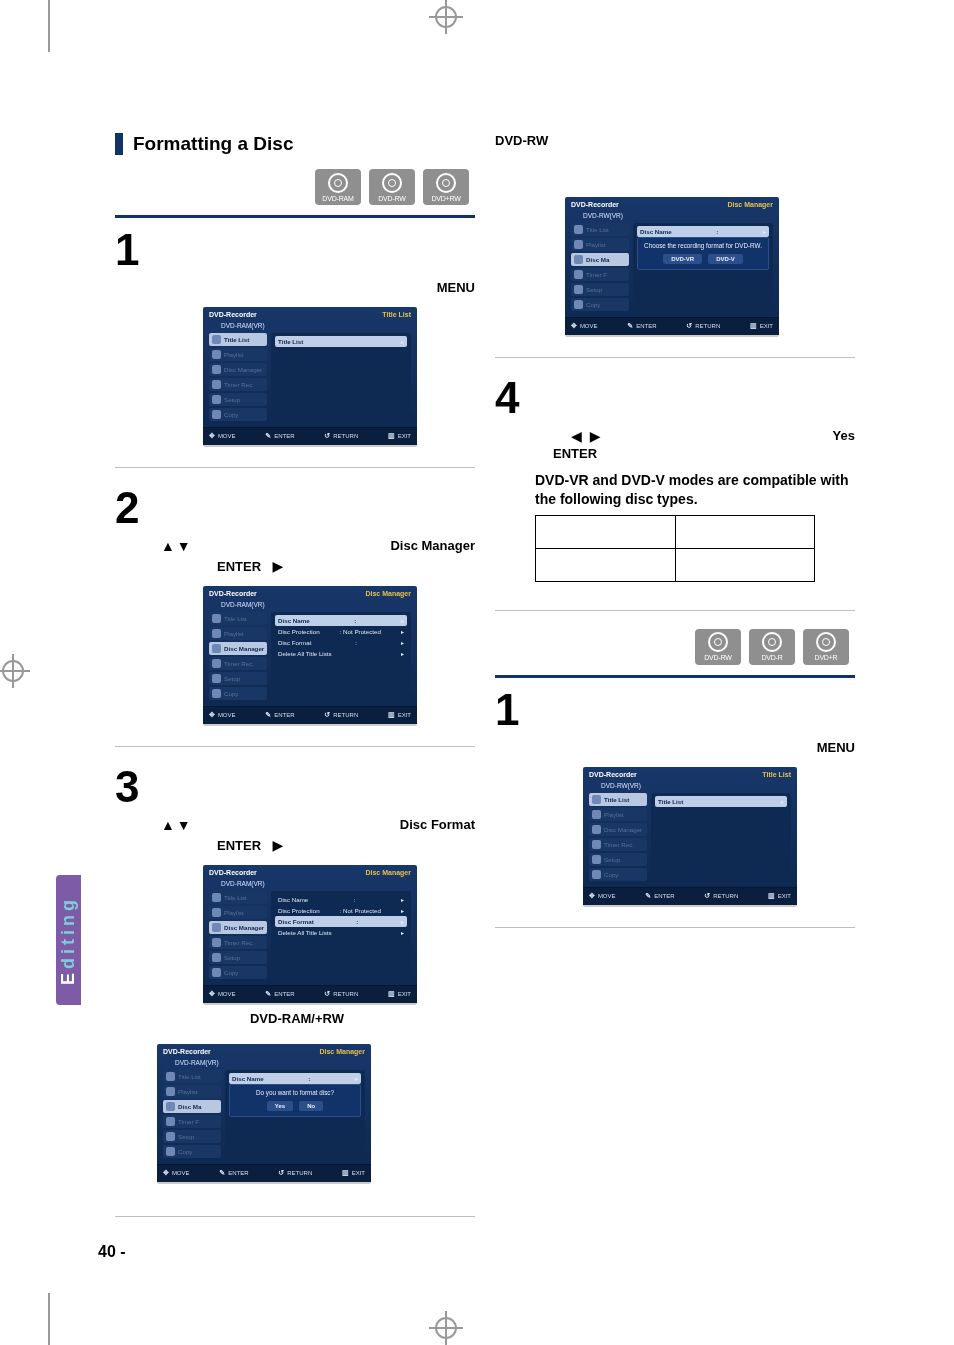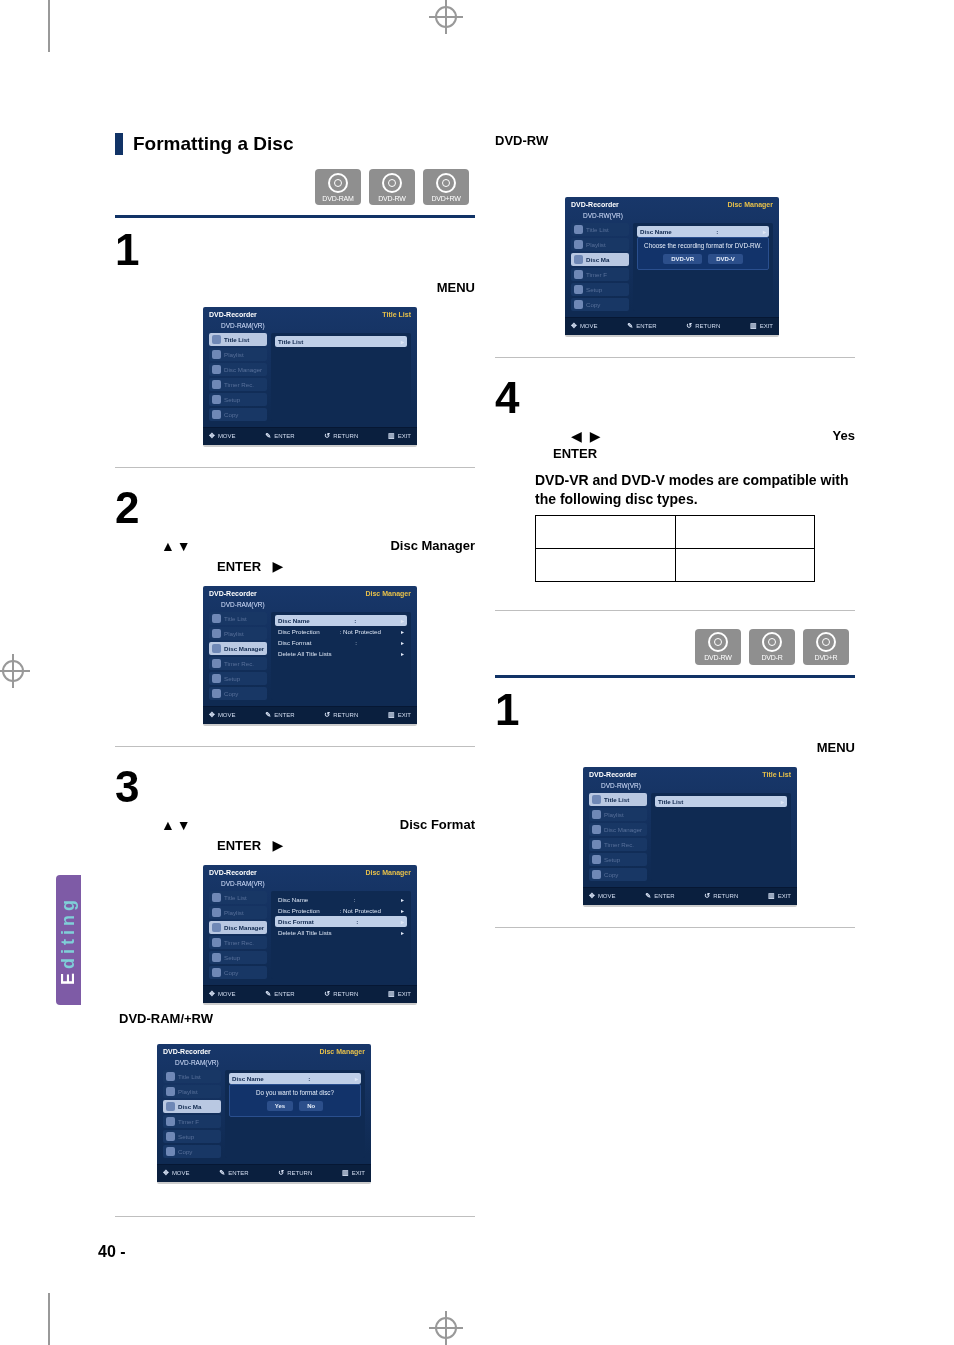--- a/index.html
+++ b/index.html
@@ -114,21 +114,21 @@
   .screen .dialog{
     position:relative;background:#12336a;border:1px solid #2a4f8e;border-radius:2px;
     padding:4px 4px 5px 4px;margin-top:0;color:#e7effb;font-size:6.3px;text-align:center;
   }
   .screen .dialog .btns{display:flex;gap:6px;justify-content:center;margin-top:5px;}
   .screen .dialog .btn{
     background:#2c4f8b;border-radius:2px;padding:2px 8px;font-size:6px;font-weight:bold;
   }
 
   
-  .midlabel{font-weight:bold;font-size:13px;margin:8px 0 2px 4px;}
+  .midlabel{font-weight:bold;font-size:13px;margin:8px 0 2px 4px;text-align:center;}
 
   
   .note{font-weight:bold;color:#000;font-size:14px;margin:10px 0 6px 40px;line-height:1.35;}
   .compat-table{
     width:280px;margin-left:40px;border:1px solid #000;border-collapse:collapse;font-size:12px;
   }
   .compat-table td{border:1px solid #000;height:30px;width:50%;}
 
   
   .side-tab{

